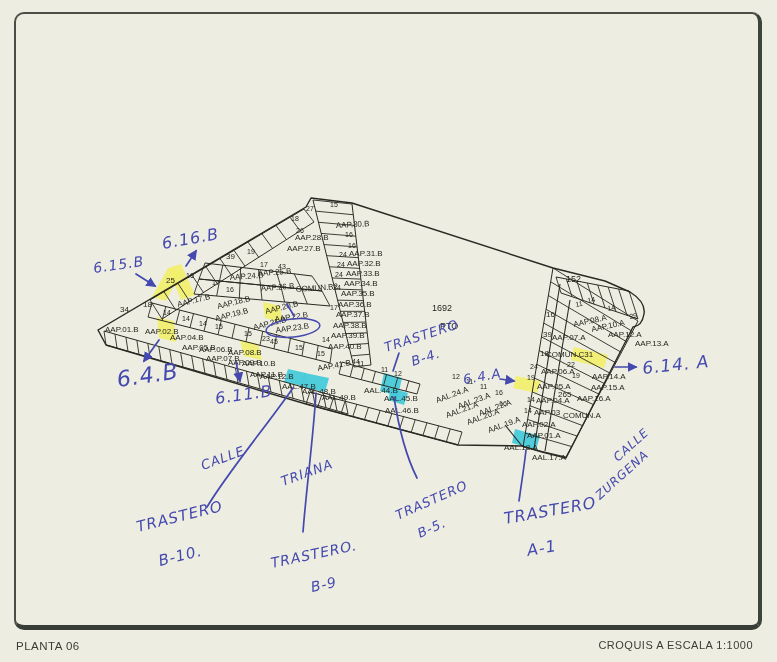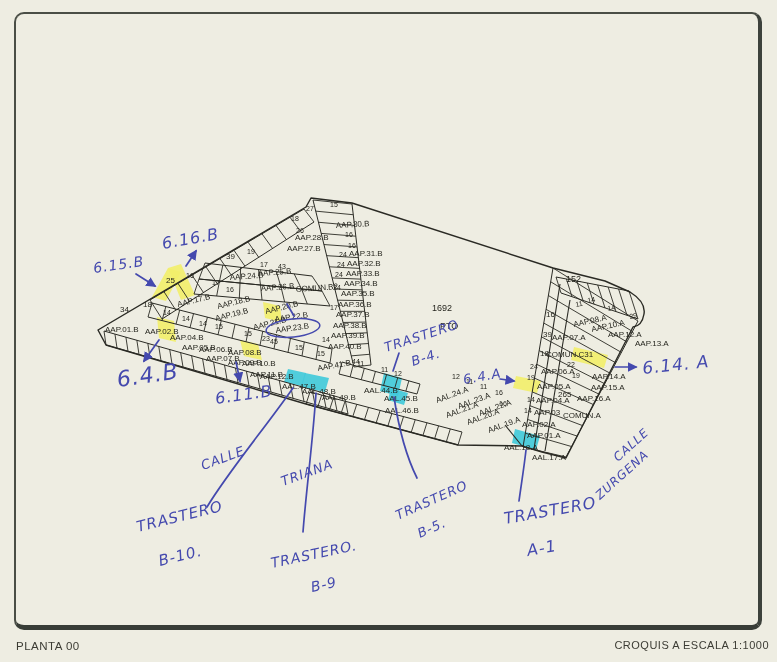--- a/index.html
+++ b/index.html
@@ -14,21 +14,21 @@
     border-top:2px solid #4a4e46;border-left:2px solid #4a4e46;
     border-right:4px solid #3d423c;border-bottom:5px solid #383d37;
     border-radius:10px;background:transparent;box-sizing:border-box;
   }
   svg.plan{position:absolute;left:0;top:0;width:777px;height:662px;}
   .footer-left{
     position:absolute;left:16px;top:640px;font-size:11.5px;color:#3c3c34;
     letter-spacing:0.5px;
   }
   .footer-right{
-    position:absolute;right:8px;top:639px;font-size:11px;color:#3c3c34;
+    position:absolute;right:24px;top:639px;font-size:11px;color:#3c3c34;
     letter-spacing:0.5px;
   }
   text.lbl{font-family:"Liberation Sans",sans-serif;fill:#26261f;}
   text.hw{font-family:"DejaVu Sans",sans-serif;font-style:italic;letter-spacing:1px;}
 </style>
 </head>
 <body>
 
 <div class="sheet"></div>
 <div class="frame"></div>
@@ -349,14 +349,14 @@
     <text class="hw" fill="#4449ae" font-size="14" transform="translate(272,568) rotate(-12)">TRASTERO.</text>
     <text class="hw" fill="#4449ae" font-size="14" transform="translate(312,592) rotate(-12)">B-9</text>
     <text class="hw" fill="#4449ae" font-size="13" transform="translate(398,520) rotate(-24)">TRASTERO</text>
     <text class="hw" fill="#4449ae" font-size="13" transform="translate(420,538) rotate(-24)">B-5.</text>
     <text class="hw" fill="#4449ae" font-size="16" transform="translate(505,524) rotate(-10)">TRASTERO</text>
     <text class="hw" fill="#4449ae" font-size="16" transform="translate(528,556) rotate(-10)">A-1</text>
     <text class="hw" fill="#4449ae" font-size="12" transform="translate(618,462) rotate(-42)">CALLE</text>
     <text class="hw" fill="#4449ae" font-size="12" transform="translate(600,500) rotate(-42)">ZURGENA</text>
   </svg>
 
-<div class="footer-left">PLANTA 00</div>
+<div class="footer-left">PLANTA 06</div>
 <div class="footer-right">CROQUIS A ESCALA 1:1000</div>
 
 </body></html>

